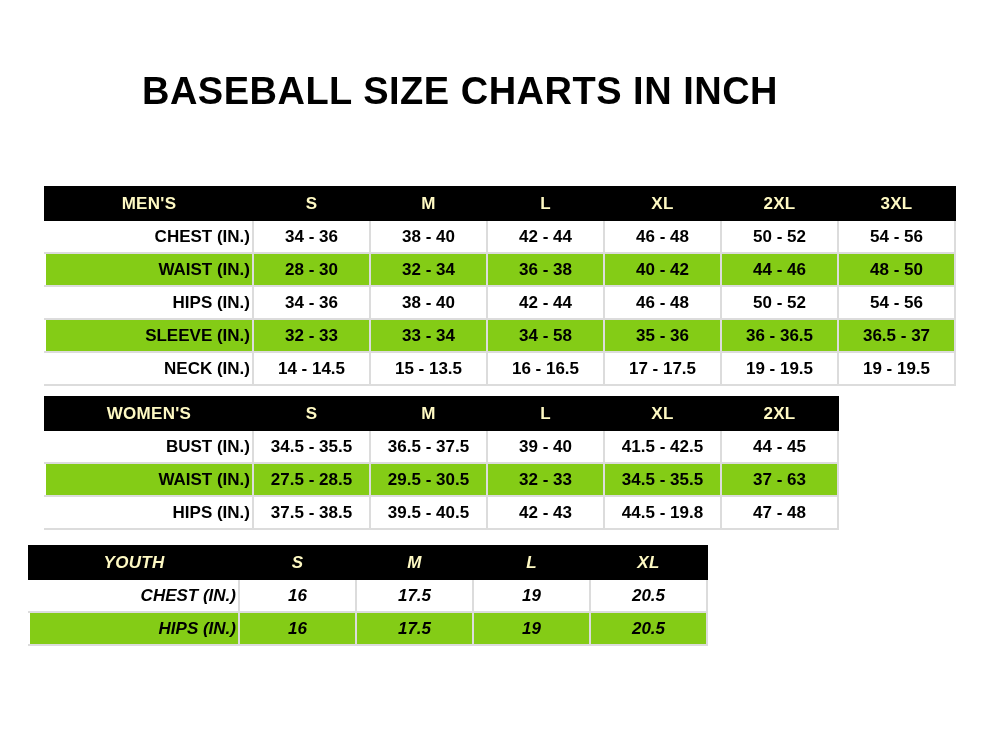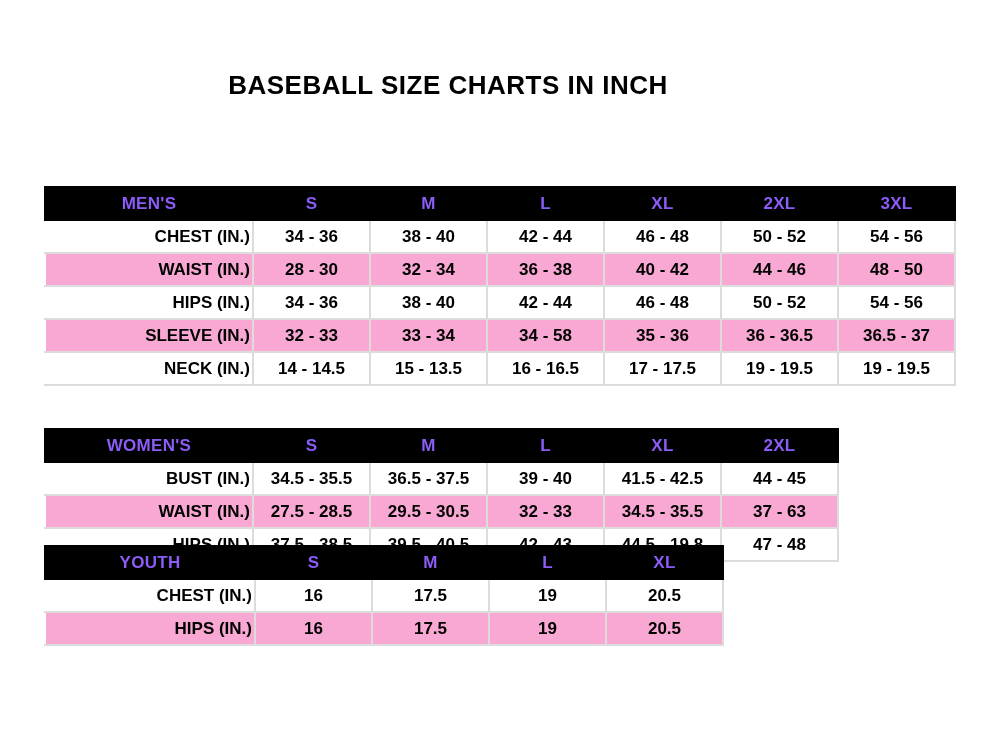--- a/index.html
+++ b/index.html
@@ -17,24 +17,24 @@
   }
   .page {
     width: 1000px;
     height: 752px;
     position: relative;
     background: #ffffff;
   }
   .title {
     position: absolute;
     top: 70px;
-    left: 4px;
+    left: 16px;
     width: 888px;
     text-align: center;
-    font-size: 26px;
+    font-size: 38px;
     font-weight: bold;
     letter-spacing: 0.5px;
     color: #000000;
     font-family: "Liberation Sans", sans-serif;
   }
 
   table.size-table {
     border-collapse: collapse;
     table-layout: fixed;
     font-size: 17px;
@@ -44,28 +44,28 @@
     border: 2px solid #ffffff;
     text-align: center;
     height: 31px;
     padding: 0 2px;
     background: #ffffff;
     white-space: nowrap;
   }
   
   table.size-table tr.head td {
     background: #000000;
-    color: #8b5cf6;
+    color: #fef9c3;
     border-color: #000000;
     font-size: 17px;
     letter-spacing: 0.3px;
   }
   
   table.size-table tr.body-row.alt td {
-    background: #f9a8d4;
+    background: #84cc16;
   }
   table.size-table tr.body-row td {
     border: 2px solid #dcdcdc;
   }
   table.size-table tr.body-row td.label-cell {
     border-left-color: #ffffff;
   }
   table.size-table td.label-cell {
     text-align: right;
   }
@@ -81,32 +81,32 @@
   #men-table col.c0 { width: 208px; }
   #men-table col.cx { width: 117px; }
   #men-table tr.head td.first { text-align: center; }
 
   
   #women-table-wrap {
     position: absolute;
     top: 396px;
     left: 44px;
     width: 794px;
-    margin-top: 32px;
   }
   #women-table { width: 794px; }
   #women-table col.c0 { width: 208px; }
   #women-table col.cx { width: 117px; }
 
   
   #youth-table-wrap {
     position: absolute;
     top: 545px;
-    left: 44px;
+    left: 28px;
     width: 678px;
+    font-style: italic;
   }
   #youth-table { width: 678px; }
   #youth-table col.c0 { width: 210px; }
   #youth-table col.cx { width: 117px; }
 
   table.size-table tr.head td.first {
     font-size: 17px;
   }
   #youth-table tr.body-row td.label-cell,
   #women-table tr.body-row td.label-cell,

